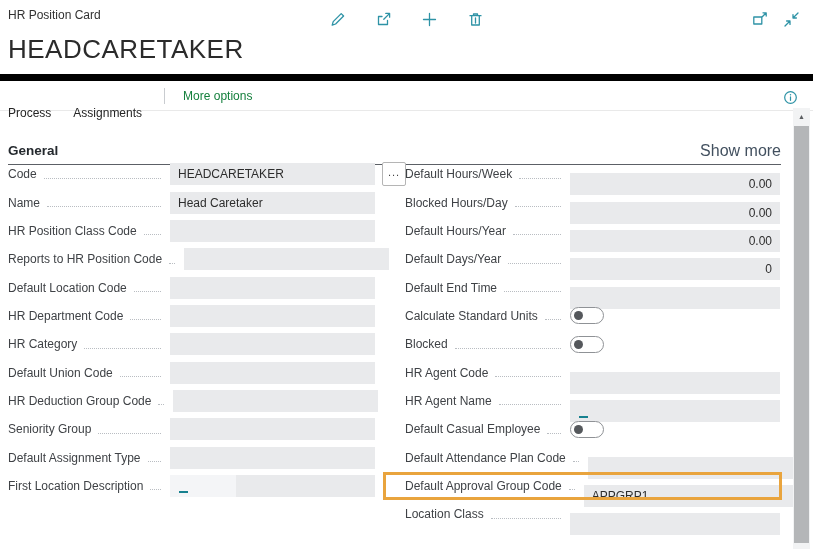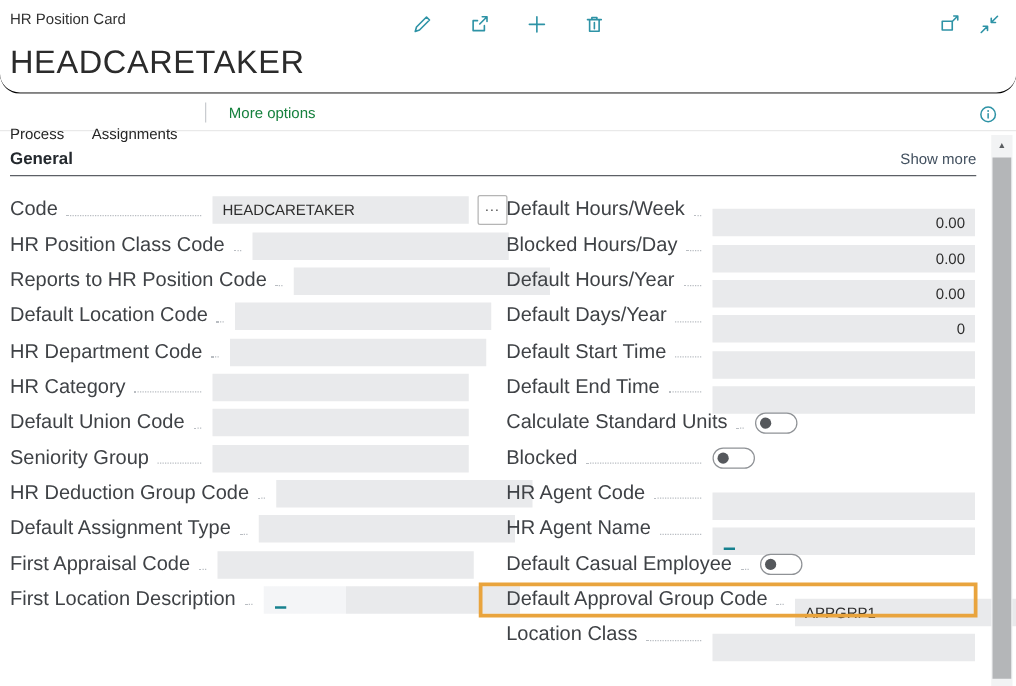--- a/index.html
+++ b/index.html
@@ -2,45 +2,45 @@
 <html><head>
 <meta charset="utf-8">
 <style>
   html,body{margin:0;padding:0;}
   body{
     width:813px;height:549px;overflow:hidden;background:#ffffff;
     font-family:"Liberation Sans","DejaVu Sans",sans-serif;
     color:#2d2d2d;position:relative;
   }
   
-  .header{position:relative;height:74px;border-bottom:1px solid #000000;border-radius:16px;}
+  .header{position:relative;height:74px;border-bottom:7px solid #000000;}
   .caption{position:absolute;left:8px;top:8px;font-size:12px;color:#323232;}
   .center-icons{position:absolute;left:328px;top:10px;display:flex;gap:28px;}
   .icon-btn{width:18px;height:18px;display:flex;align-items:center;justify-content:center;cursor:pointer;background:none;border:none;padding:0;}
   .icon-btn svg{width:17px;height:17px;}
   .right-icons{position:absolute;right:13px;top:10px;display:flex;gap:14px;}
   .page-title{position:absolute;left:8px;top:34px;font-size:26px;font-weight:300;letter-spacing:.5px;color:#2b2b2b;}
   
   .menubar{position:relative;height:29px;border-bottom:1px solid #e9e9e9;display:flex;align-items:center;padding-left:8px;font-size:12px;}
   .menu-item{color:#252525;margin-right:22px;cursor:pointer;margin-top:34px;}
   .menu-sep{width:1px;height:16px;background:#c9ccd0;margin:0 18px 0 0;}
   .more-options{color:#15803d;cursor:pointer;}
   .info-btn{position:absolute;right:14px;top:7px;}
   .info-btn svg{width:15px;height:15px;}
   
   .content{position:relative;height:446px;}
-  .section-head{position:absolute;left:8px;top:8px;width:773px;height:27px;
+  .section-head{position:absolute;left:8px;top:26px;width:773px;height:27px;
     border-bottom:1px solid #5c6066;display:flex;justify-content:space-between;align-items:center;}
   .section-title{font-size:13.5px;font-weight:bold;color:#24292e;}
-  .show-more{font-size:12px;color:#42505f;cursor:pointer;text-align:right;}
+  .show-more{font-size:16px;color:#42505f;cursor:pointer;text-align:right;}
   .col{position:absolute;top:49px;}
   .col-left{left:8px;width:367px;}
   .col-right{left:405px;width:375px;}
   .row{height:28.35px;display:flex;align-items:center;position:relative;}
-  .label{font-size:16px;color:#3f4246;white-space:nowrap;flex:0 0 auto;}
+  .label{font-size:12px;color:#3f4246;white-space:nowrap;flex:0 0 auto;}
   .leader{flex:1 1 auto;min-width:6px;border-bottom:1px dotted #b9bdc2;height:0;margin:0 9px 0 7px;transform:translateY(4px);}
   .input{flex:0 0 auto;width:205px;height:22px;background:#e9eaec;font-size:12px;color:#2d2d2d;
     display:flex;align-items:center;padding:0 8px;box-sizing:border-box;overflow:hidden;white-space:nowrap;}
   .col-right .input{width:210px;margin-top:20px;}
   .input.num{justify-content:flex-end;}
   .input.split{background:linear-gradient(90deg,#f4f5f7 0,#f4f5f7 66px,#e9eaec 66px);}
   .caret{width:9px;height:2px;background:#17818f;align-self:flex-end;margin:0 0 4px 1px;flex:none;}
   .assist{position:absolute;left:374px;top:2px;width:24px;height:24px;background:#fff;border:1px solid #b5b5b5;
     border-radius:2px;font-size:11px;line-height:10px;color:#444;display:flex;align-items:center;justify-content:center;
     cursor:pointer;padding:0 0 5px 0;box-sizing:border-box;letter-spacing:1px;}
@@ -121,20 +121,25 @@
     <span class="show-more">Show more</span>
   </div>
   <div class="col col-left" id="col-left">
       <div class="row">
         <span class="label">Code</span>
         <span class="leader"></span>
         <div class="input">HEADCARETAKER</div>
         <button class="assist">...</button>
       </div>
       <div class="row">
+        <span class="label">Name</span>
+        <span class="leader"></span>
+        <div class="input">Head Caretaker</div>
+      </div>
+      <div class="row">
         <span class="label">HR Position Class Code</span>
         <span class="leader"></span>
         <div class="input"></div>
       </div>
       <div class="row">
         <span class="label">Reports to HR Position Code</span>
         <span class="leader"></span>
         <div class="input"></div>
       </div>
       <div class="row">
@@ -151,36 +156,31 @@
         <span class="label">HR Category</span>
         <span class="leader"></span>
         <div class="input"></div>
       </div>
       <div class="row">
         <span class="label">Default Union Code</span>
         <span class="leader"></span>
         <div class="input"></div>
       </div>
       <div class="row">
+        <span class="label">HR Deduction Group Code</span>
+        <span class="leader"></span>
+        <div class="input"></div>
+      </div>
+      <div class="row">
         <span class="label">Seniority Group</span>
         <span class="leader"></span>
         <div class="input"></div>
       </div>
       <div class="row">
-        <span class="label">HR Deduction Group Code</span>
-        <span class="leader"></span>
-        <div class="input"></div>
-      </div>
-      <div class="row">
         <span class="label">Default Assignment Type</span>
-        <span class="leader"></span>
-        <div class="input"></div>
-      </div>
-      <div class="row">
-        <span class="label">First Appraisal Code</span>
         <span class="leader"></span>
         <div class="input"></div>
       </div>
       <div class="row">
         <span class="label">First Location Description</span>
         <span class="leader"></span>
         <div class="input split">
           <span class="caret"></span>
         </div>
       </div>
@@ -198,25 +198,20 @@
       </div>
       <div class="row">
         <span class="label">Default Hours/Year</span>
         <span class="leader"></span>
         <div class="input num">0.00</div>
       </div>
       <div class="row">
         <span class="label">Default Days/Year</span>
         <span class="leader"></span>
         <div class="input num">0</div>
-      </div>
-      <div class="row">
-        <span class="label">Default Start Time</span>
-        <span class="leader"></span>
-        <div class="input"></div>
       </div>
       <div class="row">
         <span class="label">Default End Time</span>
         <span class="leader"></span>
         <div class="input"></div>
       </div>
       <div class="row">
         <span class="label">Calculate Standard Units</span>
         <span class="leader"></span>
         <div class="toggle-area">
@@ -248,20 +243,25 @@
       </div>
       <div class="row">
         <span class="label">Default Casual Employee</span>
         <span class="leader"></span>
         <div class="toggle-area">
           <div class="pill">
             <div class="knob"></div>
           </div>
         </div>
       </div>
+      <div class="row">
+        <span class="label">Default Attendance Plan Code</span>
+        <span class="leader"></span>
+        <div class="input"></div>
+      </div>
       <div class="row highlight">
         <span class="label">Default Approval Group Code</span>
         <span class="leader"></span>
         <div class="input">APPGRP1</div>
       </div>
       <div class="row">
         <span class="label">Location Class</span>
         <span class="leader"></span>
         <div class="input"></div>
       </div>

